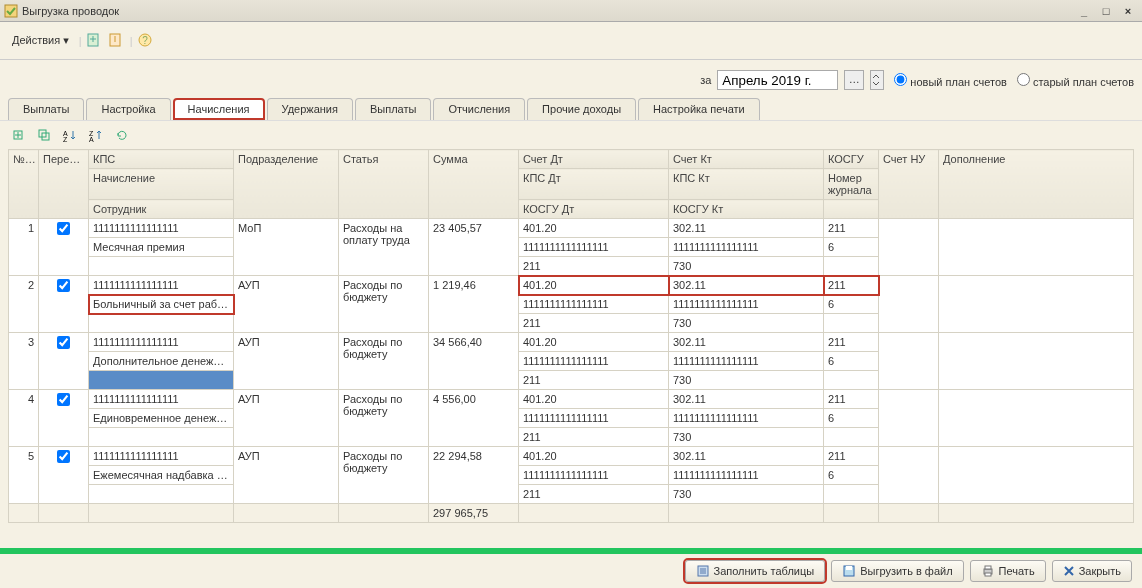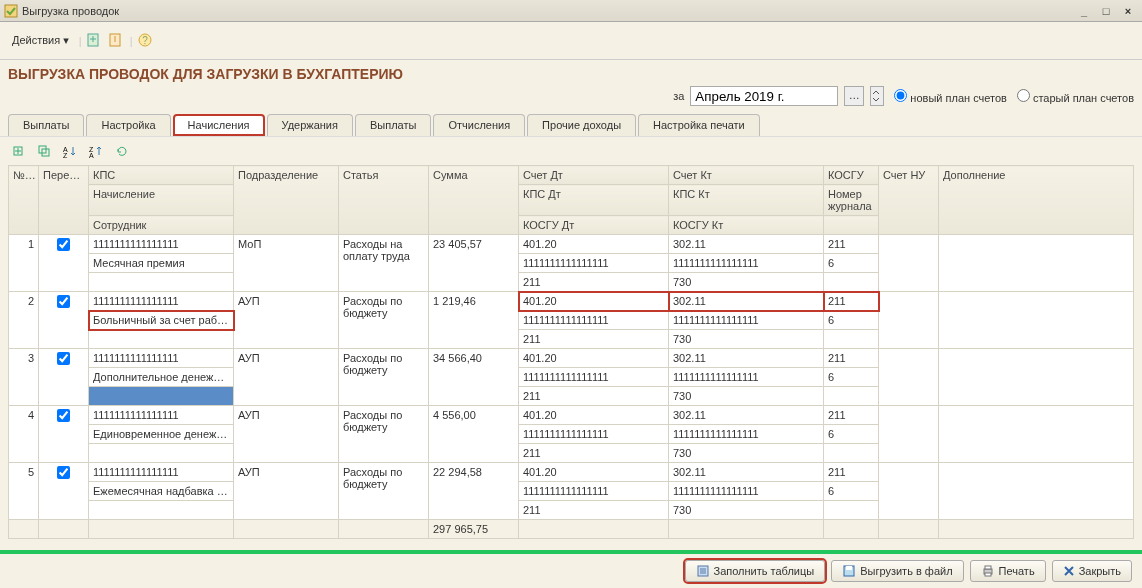--- a/index.html
+++ b/index.html
@@ -11,21 +11,21 @@
 .window-controls span { width: 20px; height: 14px; display: inline-flex; align-items: center; justify-content: center; cursor: pointer; font-weight: bold; }
 
 .toolbar { background: #f5f1e4; height: 38px; display: flex; align-items: center; padding: 0 6px; gap: 4px; border-bottom: 1px solid #ccc; }
 .toolbar-item { padding: 2px 6px; cursor: pointer; }
 .tool-icon { width: 18px; height: 18px; display: inline-block; }
 
 .header-area { background: #f5f1e4; padding: 6px 8px 4px; }
 .main-title { color: #8b4a2b; font-weight: bold; font-size: 14px; }
 .filter-row { margin-top: 4px; display: flex; align-items: center; gap: 6px; justify-content: flex-end; }
 .filter-row label { color: #333; }
-.period-input { width: 148px; height: 20px; border: 1px solid #aaa; background: #fff; padding: 0 4px; }
+.period-input { width: 121px; height: 20px; border: 1px solid #aaa; background: #fff; padding: 0 4px; }
 .spinner { width: 14px; height: 20px; border: 1px solid #aaa; background: #eee; display: inline-flex; flex-direction: column; justify-content: center; }
 .ellipsis-btn { width: 20px; height: 20px; border: 1px solid #aaa; background: #eee; text-align: center; line-height: 16px; cursor: pointer; }
 .radio { margin-left: 4px; }
 .radio input { margin-right: 3px; }
 
 .tabs { display: flex; gap: 2px; padding: 4px 8px 0; background: #f5f1e4; }
 .tab { padding: 4px 14px; border: 1px solid #bbb; border-bottom: none; background: #f0ecde; border-radius: 4px 4px 0 0; cursor: pointer; }
 .tab.active { background: #fff; border: 2px solid #c0392b; border-bottom: 2px solid #c0392b; padding: 3px 13px; }
 
 .sub-toolbar { background: #f5f1e4; padding: 4px 8px; display: flex; gap: 6px; border-top: 1px solid #ddd; }
@@ -35,21 +35,21 @@
 .grid { width: 100%; border-collapse: collapse; background: #fff; table-layout: fixed; }
 .grid th, .grid td { border: 1px solid #d6d2c4; padding: 3px 4px; vertical-align: top; text-align: left; font-size: 11px; overflow: hidden; white-space: nowrap; text-overflow: ellipsis; }
 .grid th { background: linear-gradient(#f5f1e4, #ebe7d9); font-weight: normal; color: #444; height: 18px; }
 .grid .num-col { width: 30px; text-align: right; }
 .grid .check-col { width: 50px; text-align: center; }
 .grid .sum-cell { text-align: left; }
 .selected-cell { background: #5a8cc7; color: #fff; }
 .red-box { outline: 2px solid #c0392b; outline-offset: -1px; }
 .totals-row td { background: #f5f1e4; font-weight: normal; }
 
-.footer { position: absolute; bottom: 0; left: 0; right: 0; background: #f5f1e4; padding: 6px 10px; display: flex; justify-content: flex-end; gap: 6px; border-top: 4px solid #22c55e; }
+.footer { position: absolute; bottom: 0; left: 0; right: 0; background: #f5f1e4; padding: 6px 10px; display: flex; justify-content: flex-end; gap: 6px; border-top: 6px solid #22c55e; }
 .footer-btn { padding: 3px 10px; border: 1px solid #aaa; background: linear-gradient(#fdfbf4, #eae6d8); border-radius: 3px; cursor: pointer; display: inline-flex; align-items: center; gap: 4px; }
 .footer-btn.primary { outline: 2px solid #c0392b; }
 
 
 svg { display: block; }
 </style>
 </head>
 <body>
 
 <div class="titlebar">
@@ -85,21 +85,20 @@
   <span style="color:#ccc">|</span>
   <span class="tool-icon">
     <svg width="16" height="16">
         <circle cx="8" cy="8" r="6" fill="#ffe9a8" stroke="#d4a93b"></circle>
         <text x="8" y="12" text-anchor="middle" font-size="10" fill="#8a6">?</text>
       </svg>
   </span>
 </div>
 
 <div class="header-area">
-  <div class="main-title">ВЫГРУЗКА ПРОВОДОК ДЛЯ ЗАГРУЗКИ В БУХГАПТЕРИЮ</div>
   <div class="filter-row">
     <label>за</label>
     <input class="period-input" value="Апрель 2019 г." style="">
     <span class="ellipsis-btn">…</span>
     <span class="spinner">
       <svg width="10" height="16">
           <path d="M2 6 L5 3 L8 6" stroke="#555" fill="none"></path>
           <path d="M2 10 L5 13 L8 10" stroke="#555" fill="none"></path>
         </svg>
     </span>

